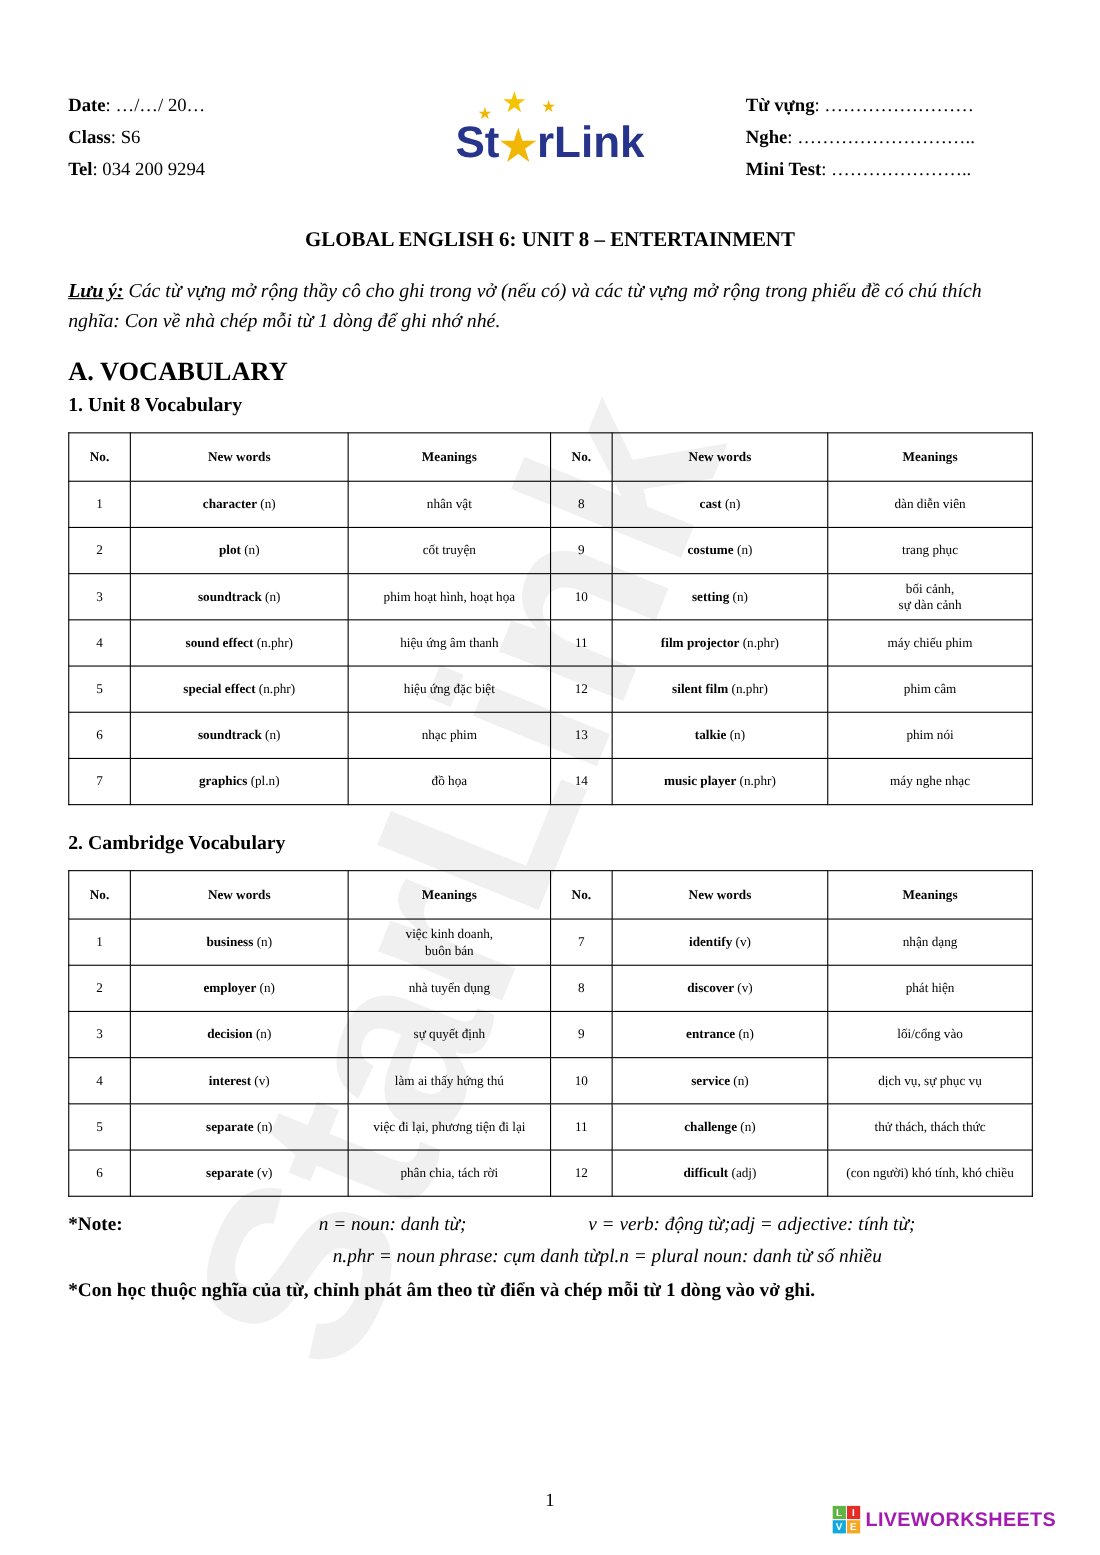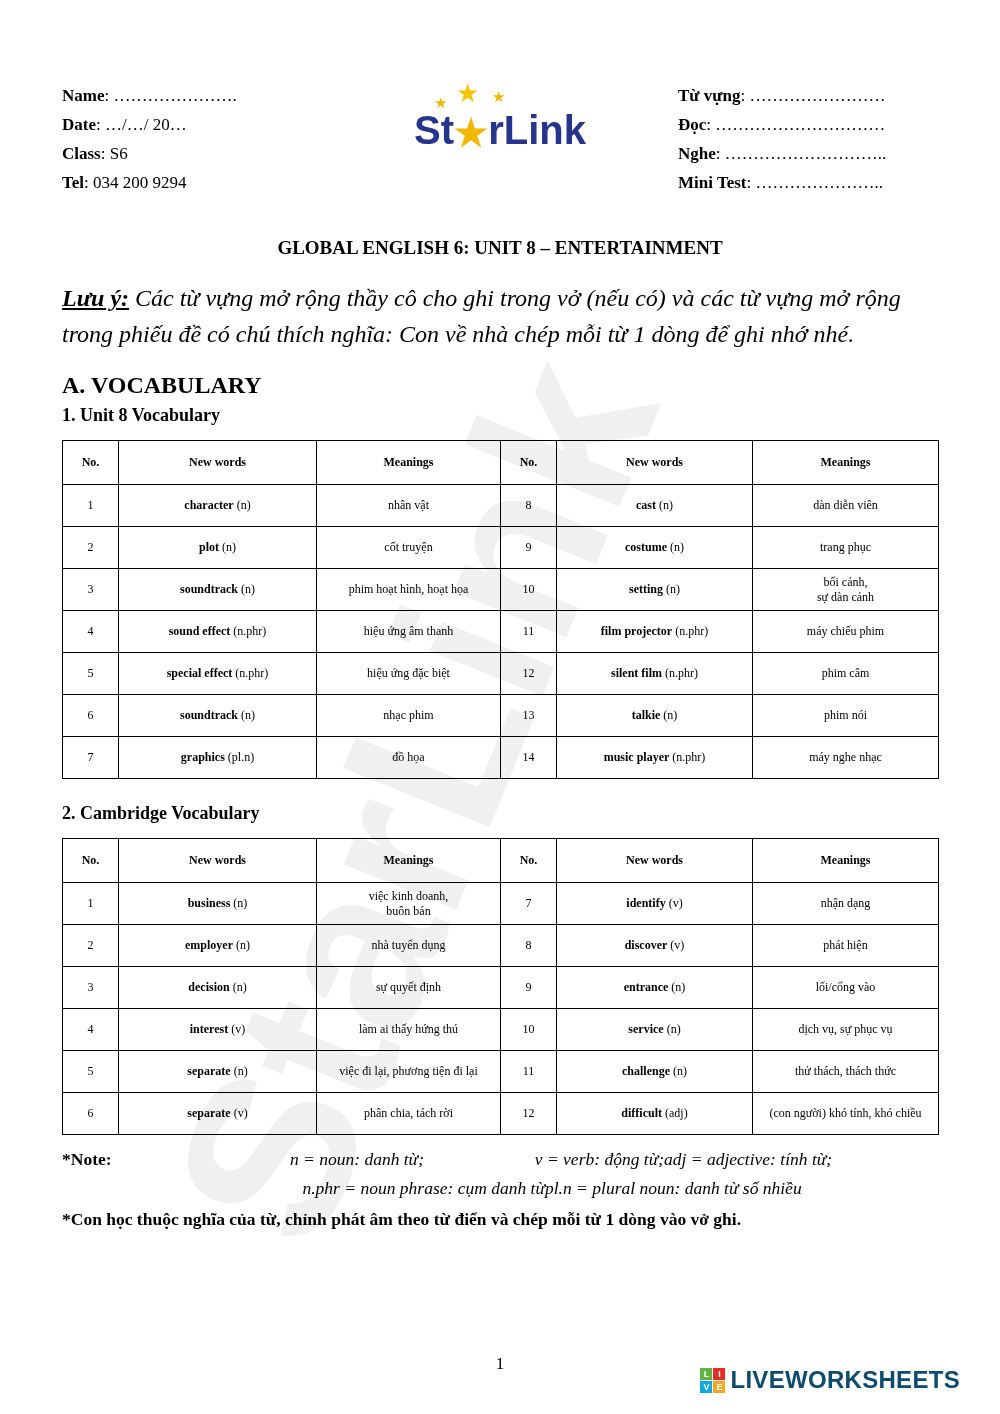--- a/index.html
+++ b/index.html
@@ -35,21 +35,21 @@
   .logo-star-big { color: #f2b705; font-size: 38px; vertical-align: -2px; }
   .logo-stars { position: absolute; top: 0; left: 74px; color: #f2b705; }
   .logo-stars .s1 { font-size: 15px; position: absolute; left: 0; top: 12px; }
   .logo-stars .s2 { font-size: 26px; position: absolute; left: 22px; top: -4px; color: #f5c400; }
   .logo-stars .s3 { font-size: 15px; position: absolute; left: 58px; top: 6px; }
 
   
   .title { text-align: center; font-weight: bold; font-size: 19px; margin-top: 35px; line-height: 1.55; }
 
   
-  .luuy { margin-top: 18px; font-size: 24px; font-style: italic; line-height: 1.5; }
+  .luuy { margin-top: 18px; font-size: 18px; font-style: italic; line-height: 1.5; }
   .luuy-label { font-weight: bold; text-decoration: underline; }
 
   .h-a  { font-weight: bold; font-size: 24px; margin-top: 20px; }
   .h-sub { font-weight: bold; font-size: 18px; margin-top: 6px; }
 
   table { border-collapse: collapse; width: 876px; margin-top: 14px; table-layout: fixed; font-size: 12px; }
   th, td { border: 1.4px solid #000; text-align: center; vertical-align: middle; padding: 5px 6px; }
   th { font-weight: bold; height: 44px; }
   td { height: 42px; }
   .td-meaning { white-space: pre-line; }
@@ -71,52 +71,50 @@
   .note-bold { font-weight: bold; margin-top: 2px; }
 
   
   .page-num { position: absolute; bottom: 40px; left: 0; right: 0; text-align: center; font-size: 17px; }
   .brand { position: absolute; right: 40px; bottom: 20px; display: flex; align-items: center; gap: 5px; }
   .brand-icon { display: grid; grid-template-columns: 12px 12px; grid-template-rows: 12px 12px; gap: 1px; }
   .brand-icon span {
     width: 12px; height: 12px; color: #fff; text-align: center;
     font: bold 9px/12px "Liberation Sans", sans-serif; background: #888;
   }
-  .brand-text { font-family: "Liberation Sans", sans-serif; font-weight: bold; font-size: 24px;
-                color: #0c4a6e; letter-spacing: 0.3px; }
+  .brand-text { font-family: "Liberation Sans", sans-serif; font-weight: bold; font-size: 18px;
+                color: #a21caf; letter-spacing: 0.3px; }
 </style>
 </head>
 <body>
 
 <div class="page">
 
   <div class="watermark">StarLink</div>
 
   <div class="content">
 
     <div class="hdr">
       <div class="hdr-block">
-        <div class="hdr-line"><span class="lbl">Name</span><span>: ………………….</span></div>
         <div class="hdr-line"><span class="lbl">Date</span><span>: …/…/ 20…</span></div>
         <div class="hdr-line"><span class="lbl">Class</span><span>: S6</span></div>
         <div class="hdr-line"><span class="lbl">Tel</span><span>: 034 200 9294</span></div>
       </div>
 
       <div class="logo-wrap">
         <span class="logo-stars">
           <span class="s1">★</span>
           <span class="s2">★</span>
           <span class="s3">★</span>
         </span>
         <span class="logo-text"><span>St</span><span class="logo-star-big">★</span><span>rLink</span></span>
       </div>
 
       <div class="hdr-block right">
         <div class="hdr-line"><span class="lbl">Từ vựng</span><span>: ……………………</span></div>
-        <div class="hdr-line"><span class="lbl">Đọc</span><span>: …………………………</span></div>
         <div class="hdr-line"><span class="lbl">Nghe</span><span>: ………………………..</span></div>
         <div class="hdr-line"><span class="lbl">Mini Test</span><span>: …………………..</span></div>
       </div>
     </div>
 
     <div class="title">
       <div>GLOBAL ENGLISH 6: UNIT 8 – ENTERTAINMENT</div>
     </div>
 
     <div class="luuy"><span class="luuy-label">Lưu ý:</span><span> Các từ vựng mở rộng thầy cô cho ghi trong vở (nếu có) và các từ vựng mở rộng trong phiếu đề có chú thích nghĩa: Con về nhà chép mỗi từ 1 dòng để ghi nhớ nhé.</span></div>

